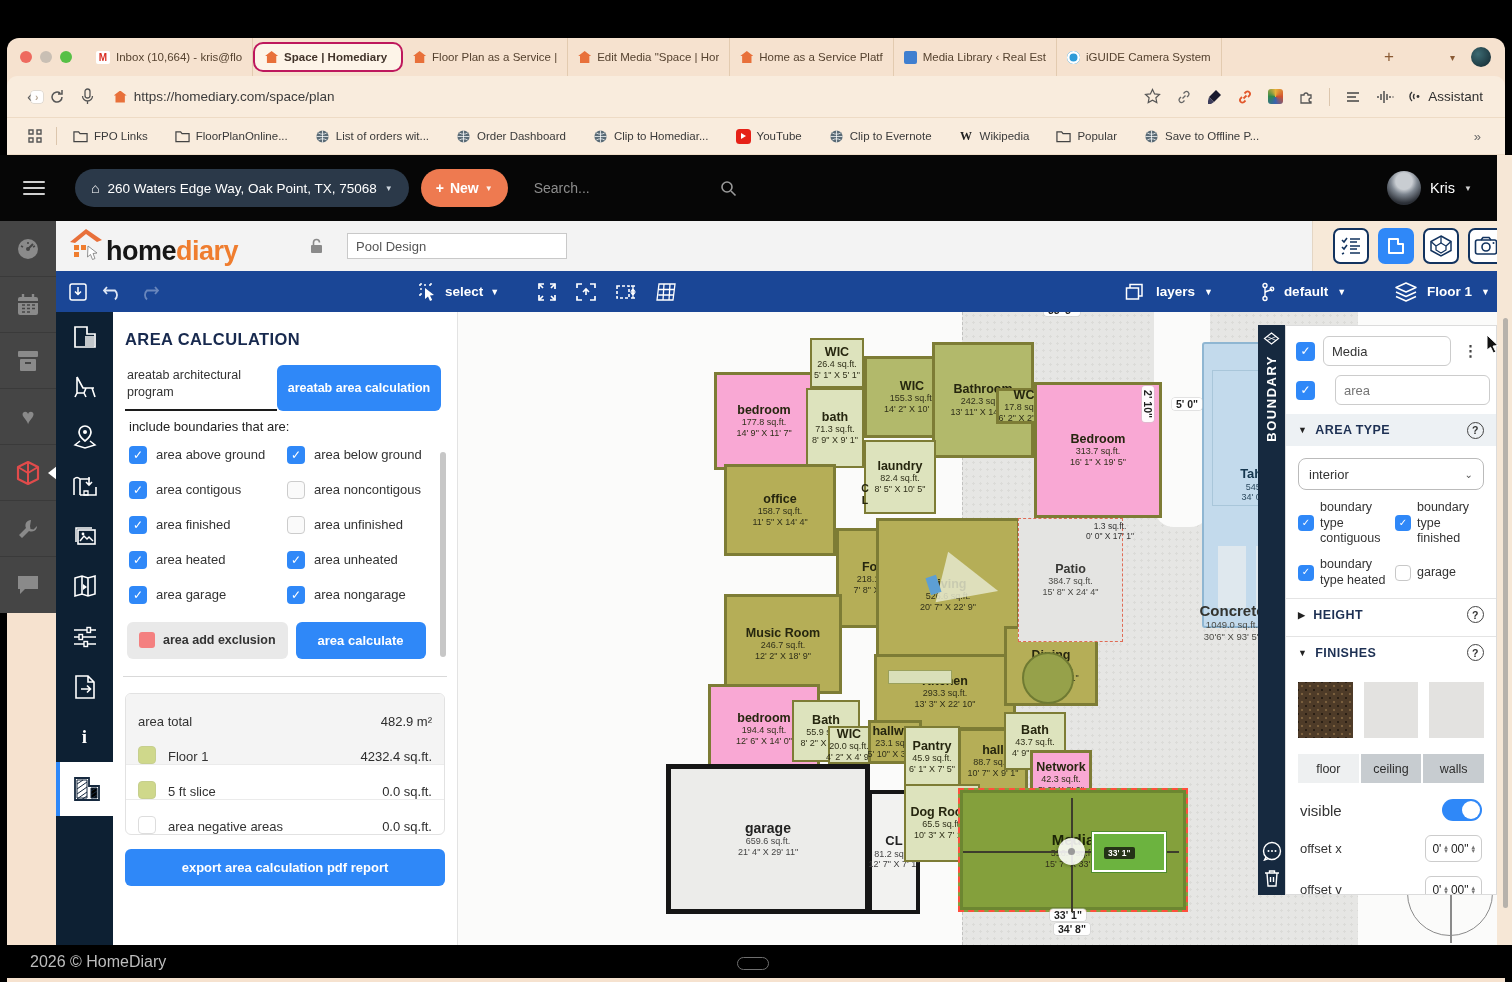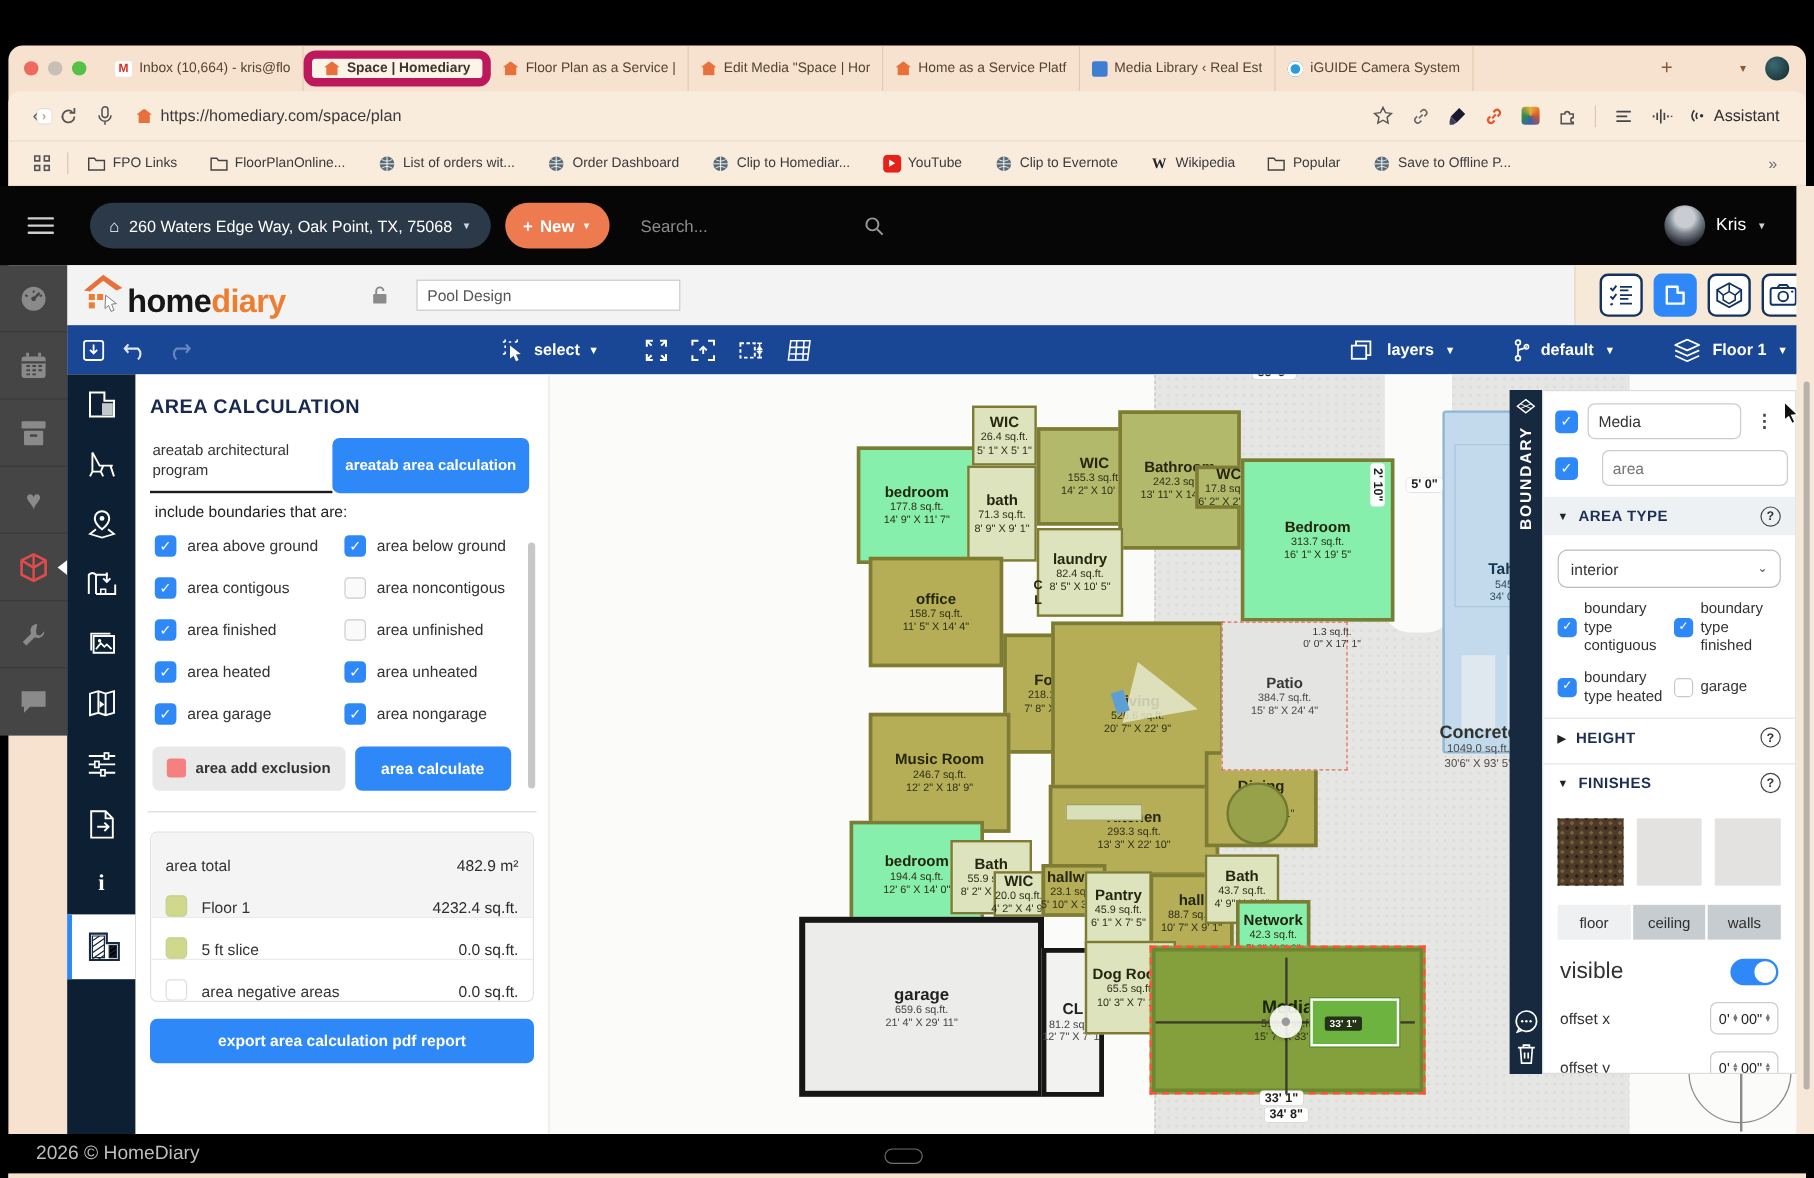--- a/index.html
+++ b/index.html
@@ -7,21 +7,21 @@
 .screen{position:relative;width:1512px;height:982px;background:#000;overflow:hidden}
 .win{position:absolute;left:7px;right:7px;top:38px;bottom:0;background:#f6e2cf;border-radius:12px 12px 0 0}
 
 
 .tabstrip{position:absolute;left:7px;right:7px;top:38px;height:38px;display:flex;align-items:center}
 .traffic{display:flex;gap:8px;margin:0 14px 0 13px}
 .traffic i{width:12px;height:12px;border-radius:50%}
 .t-red{background:#ee6a5f}.t-yel{background:#c9bfb4}.t-grn{background:#57c046}
 .tabs{display:flex;align-items:center;height:100%;flex:1;overflow:hidden}
 .tab{display:flex;align-items:center;gap:6px;height:100%;padding:0 10px;max-width:172px;min-width:150px;font-size:11.5px;color:#55422f;border-right:1px solid #e3cbb0;overflow:hidden;white-space:nowrap}
-.tab.active{background:#fdf4e8;border:7px solid #be185d;border-radius:10px;height:30px;max-width:178px;color:#41332a;font-weight:bold}
+.tab.active{background:#fdf4e8;border:2px solid #be185d;border-radius:10px;height:30px;max-width:178px;color:#41332a;font-weight:bold}
 .tlabel{overflow:hidden;white-space:nowrap}
 .fav{display:inline-flex;align-items:center;justify-content:center;width:14px;height:13px;flex:none;font-style:normal}
 .f-gmail{background:#fff;color:#d93025;font-size:10px;font-weight:bold;border-radius:2px}
 .f-hd{width:13px;height:12px;background:#e8703a;clip-path:polygon(50% 0,100% 42%,86% 42%,86% 100%,14% 100%,14% 42%,0 42%)}
 .f-ml{width:13px;height:13px;background:#3f7fd0;border-radius:2px}
 .f-ig{width:13px;height:13px;background:#2d9bd8;border-radius:50%;box-shadow:inset 0 0 0 2.5px #fff,inset 0 0 0 5px #2d9bd8}
 .newtab{font-size:17px;color:#8a5a34;padding:0 16px}
 .tabchev{font-size:10px;color:#8a5a34;margin:0 16px 0 40px}
 .tabavatar{width:20px;height:20px;border-radius:50%;background:radial-gradient(circle at 35% 35%,#3c6a72,#12262e);margin-right:14px}
 
@@ -125,21 +125,21 @@
 .exportbtn{margin-top:14px;width:100%;background:#2f88f8;color:#fff;font-size:13px;font-weight:bold;border:none;border-radius:6px;height:37px;display:flex;align-items:center;justify-content:center}
 
 
 .canvas{position:absolute;left:458px;top:312px;width:1054px;height:633px;background:#fbfbfa;overflow:hidden}
 .concrete{position:absolute;left:504px;top:0;width:396px;height:633px;background:#e6e6e4;background-image:radial-gradient(#dbdbd8 1px,transparent 1.2px);background-size:7px 7px;border-left:1px dashed #c2c2c0}
 .walk{position:absolute;left:696px;top:0;width:56px;height:215px;background:#fbfbfa;border-radius:0 0 20px 20px}
 .room{position:absolute;display:flex;flex-direction:column;align-items:center;justify-content:center;text-align:center;border:3px solid #7d7c35;overflow:visible}
 .room .rn{font-weight:bold;font-size:12.5px;color:#26260f;line-height:1.15;white-space:nowrap}
 .room .ra,.room .rd{font-size:9px;color:#30301a;line-height:1.2;white-space:nowrap}
 .mustard{background:#b5ae57}
-.green{background:#86efac}
+.green{background:#f9a8d4}
 .olight{background:#b2b96b}
 .pale{background:#dde3bd;border-width:2px}
 .patio{background:#e4e4e2;border:1.5px dashed #e06a54}
 .patio .rn{color:#383835}.patio .ra,.patio .rd{color:#4a4a46}
 .garage{background:#ececea;border:5px solid #161616}
 .garage .rn{font-size:14px;color:#222}.garage .ra,.garage .rd{color:#444}
 .cl{background:#f2f2f0;border:4px solid #161616}
 .cl .rn{font-size:13px;color:#222}.cl .ra,.cl .rd{color:#444}
 .selected{background:#84a03c;border:2px dashed #ff4f3d;box-shadow:inset 0 0 0 3px #6c8631}
 .selected .rn{font-size:15px;color:#1c2407}
@@ -188,21 +188,21 @@
 .bselect .sc{margin-left:auto;font-size:10px;color:#555}
 .btypegrid{display:grid;grid-template-columns:1fr 1fr;column-gap:6px;row-gap:10px;margin:10px 0 10px 2px}
 .btype{display:flex;gap:6px;font-size:12.5px;color:#333;line-height:1.25;align-items:center}
 .btype .bcb{width:16px;height:16px;font-size:10px}
 .swatches{display:flex;gap:11px;margin:14px 2px 0 2px}
 .swatch{width:56px;height:56px;background:#e3e2e0}
 .swatch.carpet{background-color:#4e3b28;background-image:radial-gradient(#7a5f3e 26%,transparent 28%),radial-gradient(#2a1f15 22%,transparent 24%);background-size:8px 8px;background-position:0 0,4px 4px}
 .ftabs{display:flex;gap:2px;margin:16px 2px 0 2px}
 .ftab{flex:1;height:29px;background:#c7ccd0;display:flex;align-items:center;justify-content:center;font-size:12.5px;color:#2e2e2e}
 .ftab.active{background:#eef0f1}
-.vrow{display:flex;align-items:center;margin:16px 4px 0 4px;font-size:19px;color:#333}
+.vrow{display:flex;align-items:center;margin:16px 4px 0 4px;font-size:15px;color:#333}
 .toggle{margin-left:auto;width:40px;height:22px;border-radius:11px;background:#2f88f8;position:relative}
 .toggle::after{content:"";position:absolute;right:2px;top:2px;width:18px;height:18px;border-radius:50%;background:#fff}
 .orow{display:flex;align-items:center;margin:14px 4px 0 4px;font-size:13px;color:#333}
 .spinbox{margin-left:auto;height:27px;border:1px solid #ccc;border-radius:6px;display:flex;align-items:center;gap:3px;padding:0 6px;font-size:12px;color:#222}
 .spin{display:flex;flex-direction:column;line-height:.55;font-size:7px;color:#777}
 
 
 .pscrollcol{position:absolute;right:0;top:155px;width:15px;height:790px;background:#f6e7d6}
 .pscroll{position:absolute;right:4px;top:318px;width:5px;height:590px;background:#b7b2ab;border-radius:3px}
 

